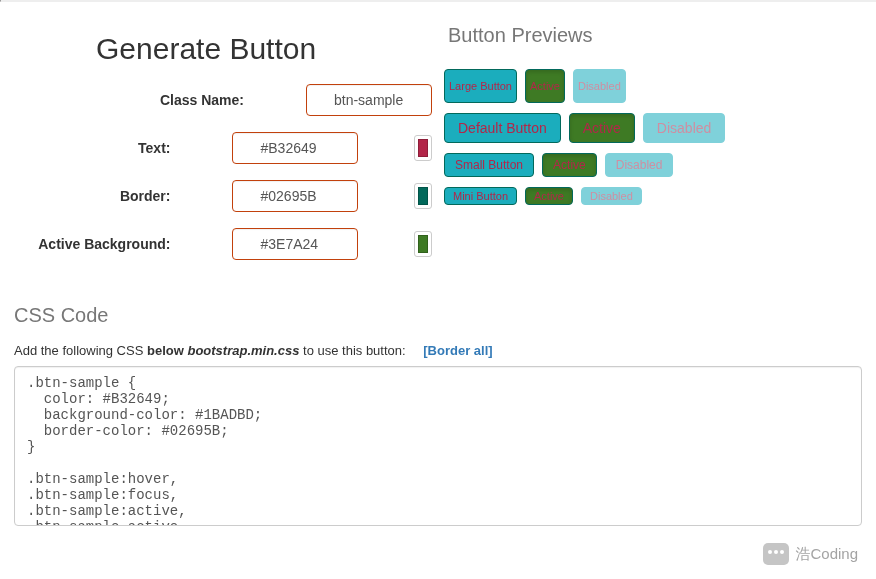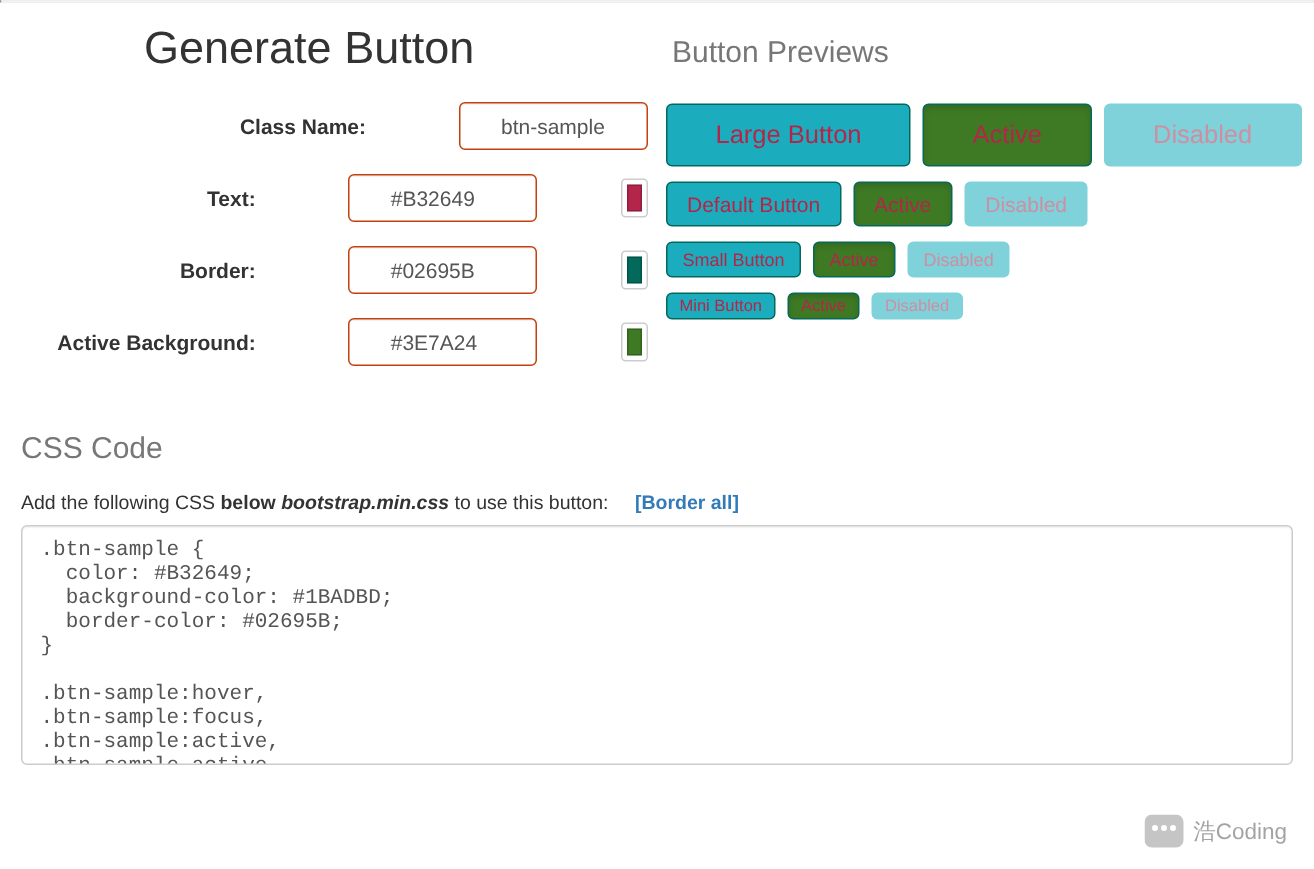--- a/index.html
+++ b/index.html
@@ -12,21 +12,21 @@
     width: 876px;
   }
   .top-rule { border-top: 1px solid #eee; margin: 0; }
   .container { padding: 0 8px 20px 8px; }
   .row { display: flex; }
   .left-col { width: 430px; padding: 10px 6px 0 6px; }
   .right-col { flex: 1; padding: 10px 6px 0 6px; }
 
   h1.page-title {
     font-size: 30px; font-weight: 500; color: #333;
-    margin: 4px 0 18px 82px;
+    margin: 20px 0 18px 82px;
   }
   h2.section-title {
     font-size: 20px; font-weight: 500; color: #777;
     margin: 12px 0 22px 4px;
   }
 
   .form-group { display: flex; align-items: center; margin-bottom: 16px; gap: 48px; }
   .form-label {
     width: 256px; text-align: right; padding-right: 14px;
     font-weight: 700; color: #333;
@@ -51,21 +51,21 @@
   .preview-row { margin-bottom: 10px; display: flex; gap: 8px; align-items: flex-start; }
   .btn {
     display: inline-block;
     border-radius: 4px;
     border: 1px solid;
     text-align: center;
     cursor: pointer;
     white-space: nowrap;
     font-family: inherit;
   }
-  .btn-large { padding: 10px 32px; font-size: 17px; }
+  .btn-large { padding: 10px 4px; font-size: 11px; }
   .btn-default { padding: 6px 13px; font-size: 14px; }
   .btn-small { padding: 4px 10px; font-size: 12px; }
   .btn-mini  { padding: 2px 8px;  font-size: 11px; }
 
   .preview-normal {
     background: #1BADBD; border-color: #02695B; color: #B32649;
   }
   .preview-active {
     background: #3E7A24; border-color: #02695B; color: #B32649;
     box-shadow: inset 0 2px 4px rgba(0,0,0,0.15);

